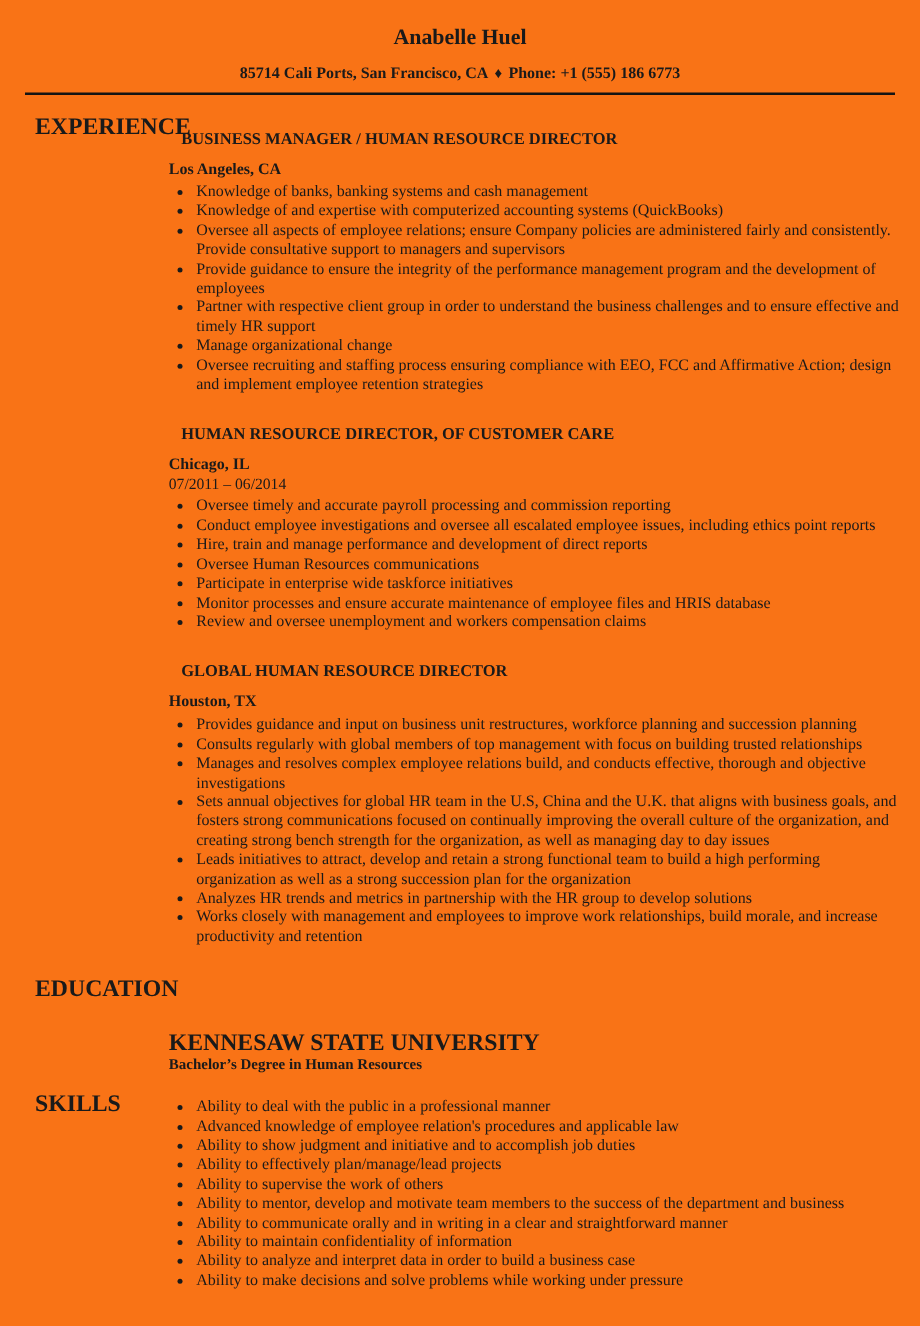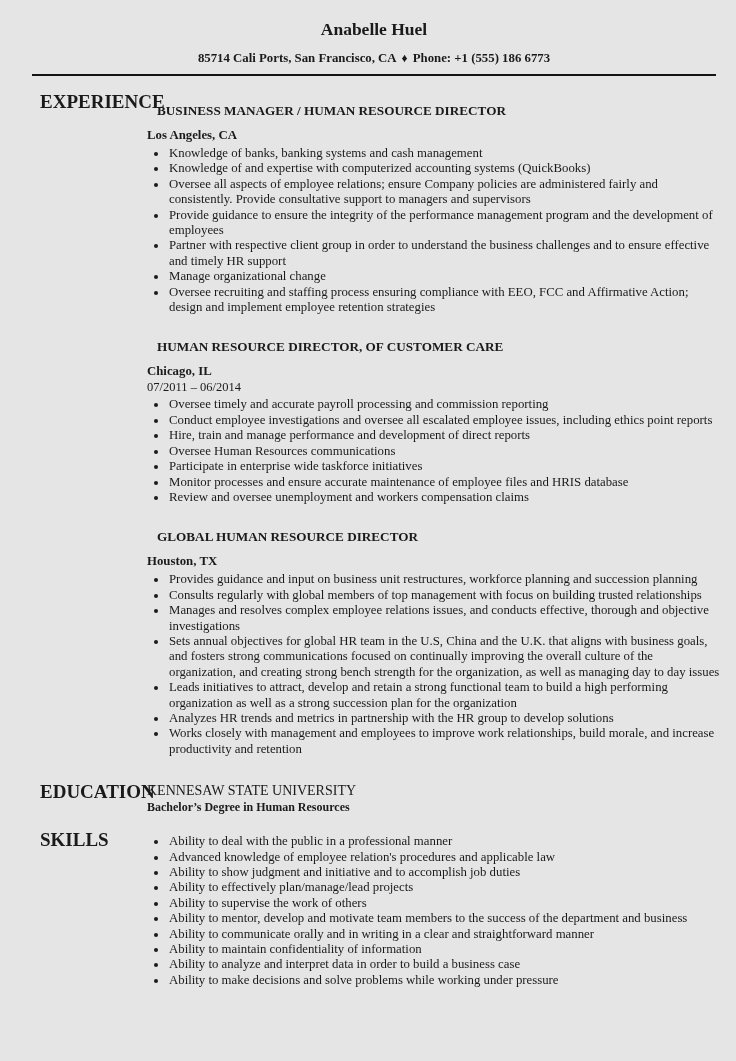--- a/index.html
+++ b/index.html
@@ -6,23 +6,23 @@
     margin: 0;
     padding: 0;
     background: #fbfbfb;
     font-family: "Liberation Serif", "DejaVu Serif", serif;
     color: #1a1a1a;
   }
   .page {
     width: 736px;
     height: 1061px;
     margin: 0 auto;
-    background: #e5e5e5;
+    background: #f97316;
     box-sizing: border-box;
-    padding: 18px 0 0 12px;
+    padding: 18px 0 0 0;
     overflow: hidden;
   }
   
   .name {
     margin: 0;
     text-align: center;
     font-size: 17.5px;
     font-weight: bold;
     line-height: 22px;
   }
@@ -83,23 +83,24 @@
     padding-left: 21px;
     list-style: disc outside;
   }
   ul.bullets li {
     font-size: 12.8px;
     line-height: 15.4px;
     padding-left: 1px;
   }
   
   .school {
-    font-size: 14px;
-    font-weight: normal;
-    line-height: 15px;
+    font-size: 19px;
+    font-weight: bold;
+    line-height: 15px;
+    margin-top: 44px;
   }
   .degree {
     font-size: 12px;
     font-weight: bold;
     line-height: 15px;
     margin-top: 2px;
   }
 </style>
 </head>
 <body>
@@ -163,21 +164,21 @@
 
         <article class="job">
           <h2 class="job-title">GLOBAL HUMAN RESOURCE DIRECTOR</h2>
           <div class="job-location">Houston, TX</div>
           <ul class="bullets">
 
               <li>Provides guidance and input on business unit restructures, workforce planning and succession planning</li>
 
               <li>Consults regularly with global members of top management with focus on building trusted relationships</li>
 
-              <li>Manages and resolves complex employee relations issues, and conducts effective, thorough and objective investigations</li>
+              <li>Manages and resolves complex employee relations build, and conducts effective, thorough and objective investigations</li>
 
               <li>Sets annual objectives for global HR team in the U.S, China and the U.K. that aligns with business goals, and fosters strong communications focused on continually improving the overall culture of the organization, and creating strong bench strength for the organization, as well as managing day to day issues</li>
 
               <li>Leads initiatives to attract, develop and retain a strong functional team to build a high performing organization as well as a strong succession plan for the organization</li>
 
               <li>Analyzes HR trends and metrics in partnership with the HR group to develop solutions</li>
 
               <li>Works closely with management and employees to improve work relationships, build morale, and increase productivity and retention</li>
             </ul>
         </article>

